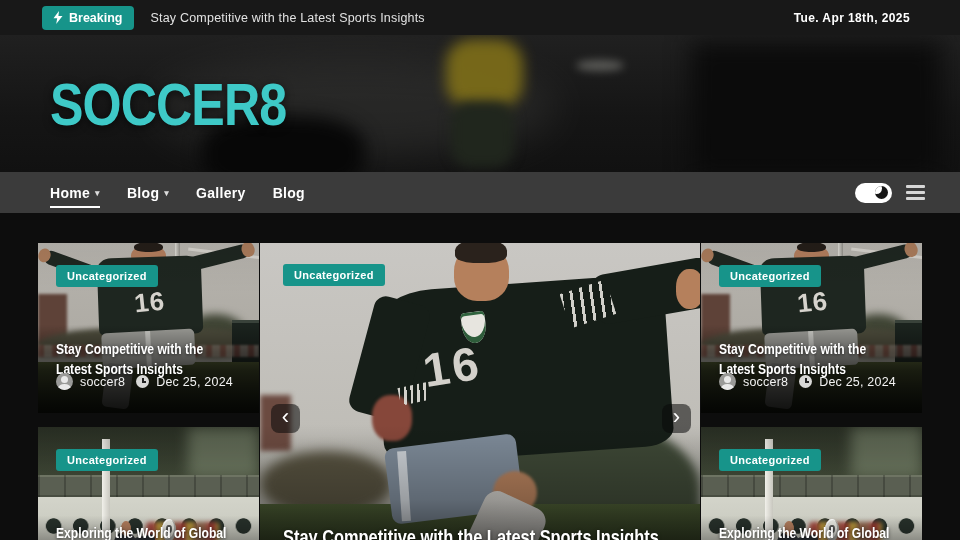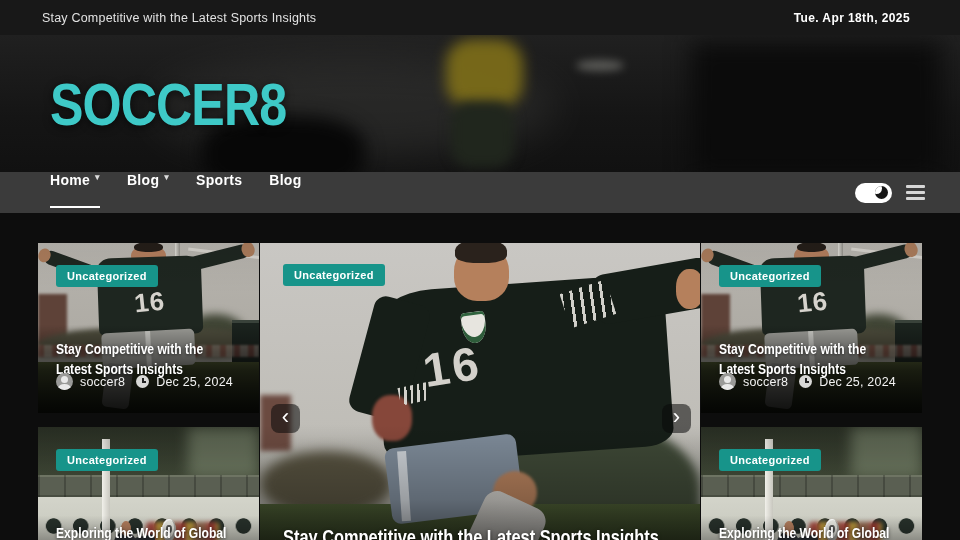--- a/index.html
+++ b/index.html
@@ -24,21 +24,21 @@
   .hd-sil-left { left:21%; bottom:-14%; width:17%; height:55%; background:#070707; filter:blur(9px); border-radius:40%; }
   .hd-sil-right { right:2%; top:5%; width:26%; height:100%; background:#0b0b0b; filter:blur(12px); }
   .hd-light { left:60%; top:18%; width:5%; height:8%; background:#6a6a66; filter:blur(4px); border-radius:50%; opacity:.8; }
   .logo { position:absolute; left:50px; top:50%; transform:translateY(-50%) scale(.93,1.1);
     transform-origin:left center; font-size:54px; font-weight:800; color:#3ec9c7;
     letter-spacing:-1px; text-shadow:0 2px 8px rgba(0,0,0,.6); }
 
   
   .nav { height:41px; background:#3b3b3b; display:flex; align-items:center; padding:0 35px 0 50px; gap:27px; }
   .nav-item { color:#fff; font-weight:bold; font-size:14px; letter-spacing:.3px; position:relative;
-    display:inline-flex; gap:5px; height:100%; cursor:pointer; text-decoration:none; }
+    display:inline-flex; align-items:center; gap:5px; height:100%; cursor:pointer; text-decoration:none; }
   .nav-item .caret { font-size:9px; color:#ddd; }
   .nav-item.active::after { content:""; position:absolute; left:0; right:0; bottom:5px; height:2px; background:#fff; }
   .nav-right { margin-left:auto; display:flex; align-items:center; gap:14px; }
   .toggle { width:37px; height:20px; background:#fff; border-radius:11px; position:relative; cursor:pointer; }
   .moon { position:absolute; right:4px; top:3.5px; width:13px; height:13px; border-radius:50%;
     background:#161616; overflow:hidden; }
   .moon::after { content:""; position:absolute; width:11px; height:11px; border-radius:50%;
     background:#fff; left:-4.5px; top:-3px; }
   .hamburger { display:flex; flex-direction:column; gap:3.5px; width:19px; cursor:pointer; }
   .hamburger span { display:block; height:2.5px; background:#d6d6d6; border-radius:1px; }
@@ -151,20 +151,26 @@
   .gk-keeper-body { left:34%; top:62%; width:11%; height:24%; background:#31353a; border-radius:40% 40% 20% 20%; }
   .gk-keeper-head { left:37.5%; top:55%; width:4.5%; height:9%; background:#b07c5c; border-radius:50%; }
   .gk-keeper-arm { left:43%; top:64%; width:10%; height:4.5%; background:#31353a; transform:rotate(-12deg); border-radius:4px; }
   .gk-shade { position:absolute; inset:0; z-index:2;
     background:linear-gradient(180deg, rgba(0,0,0,.12), rgba(0,0,0,0) 28%, rgba(0,0,0,0) 52%, rgba(0,0,0,.8) 92%); }
 </style>
 </head>
 <body>
 
 <div class="topbar">
+  <span class="badge-breaking">
+    <svg width="10" height="13" viewBox="0 0 10 13">
+      <path d="M6 0 L0.5 7.2 H4.2 L3.2 13 L9.5 5 H5.4 Z" fill="#ffffff"></path>
+    </svg>
+    <span>Breaking</span>
+  </span>
   <span class="topbar-headline">Stay Competitive with the Latest Sports Insights</span>
   <span class="topbar-date">Tue. Apr 18th, 2025</span>
 </div>
 
 <div class="header">
   <div class="hd hd-smoke"></div>
   <div class="hd hd-yellow"></div>
   <div class="hd hd-yellow-legs"></div>
   <div class="hd hd-sil-left"></div>
   <div class="hd hd-sil-right"></div>
@@ -175,21 +181,21 @@
 <div class="nav">
   <a class="nav-item active">
     <span>Home</span>
     <span class="caret">▾</span>
   </a>
   <a class="nav-item">
     <span>Blog</span>
     <span class="caret">▾</span>
   </a>
   <a class="nav-item">
-    <span>Sports</span>
+    <span>Gallery</span>
   </a>
   <a class="nav-item">
     <span>Blog</span>
   </a>
   <div class="nav-right">
     <div class="toggle">
       <span class="moon"></span>
     </div>
     <div class="hamburger">
       <span></span>

